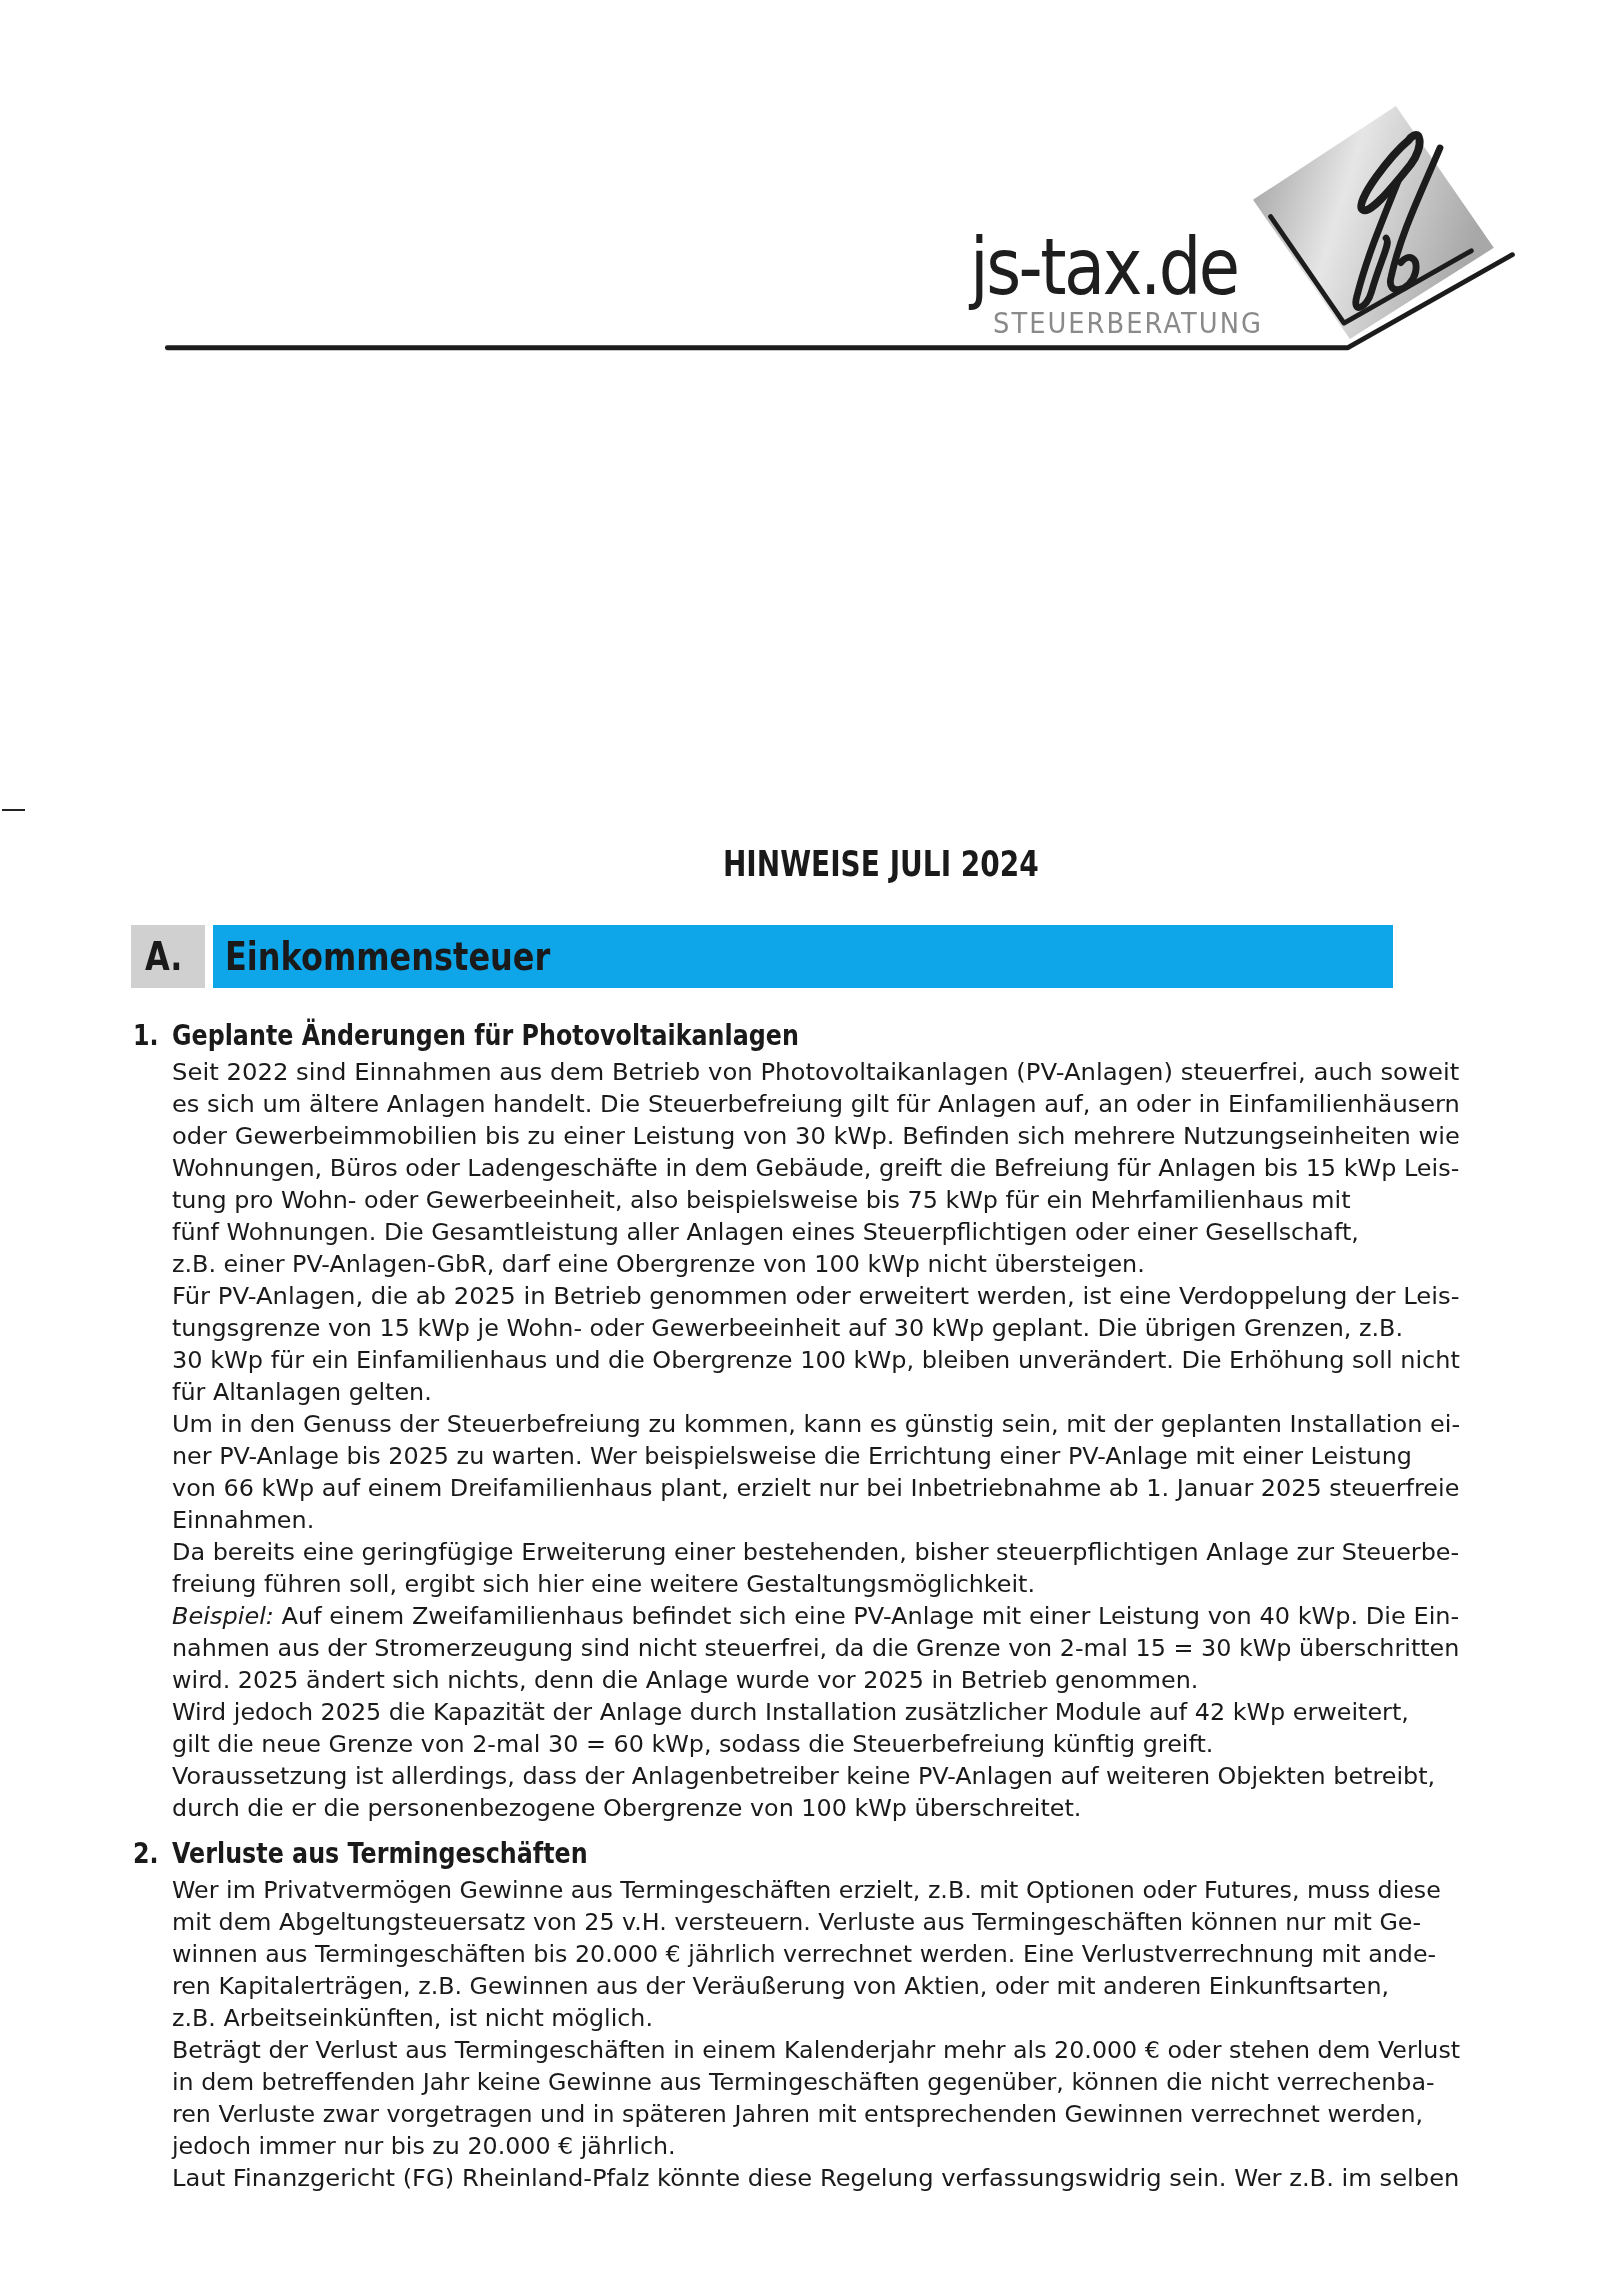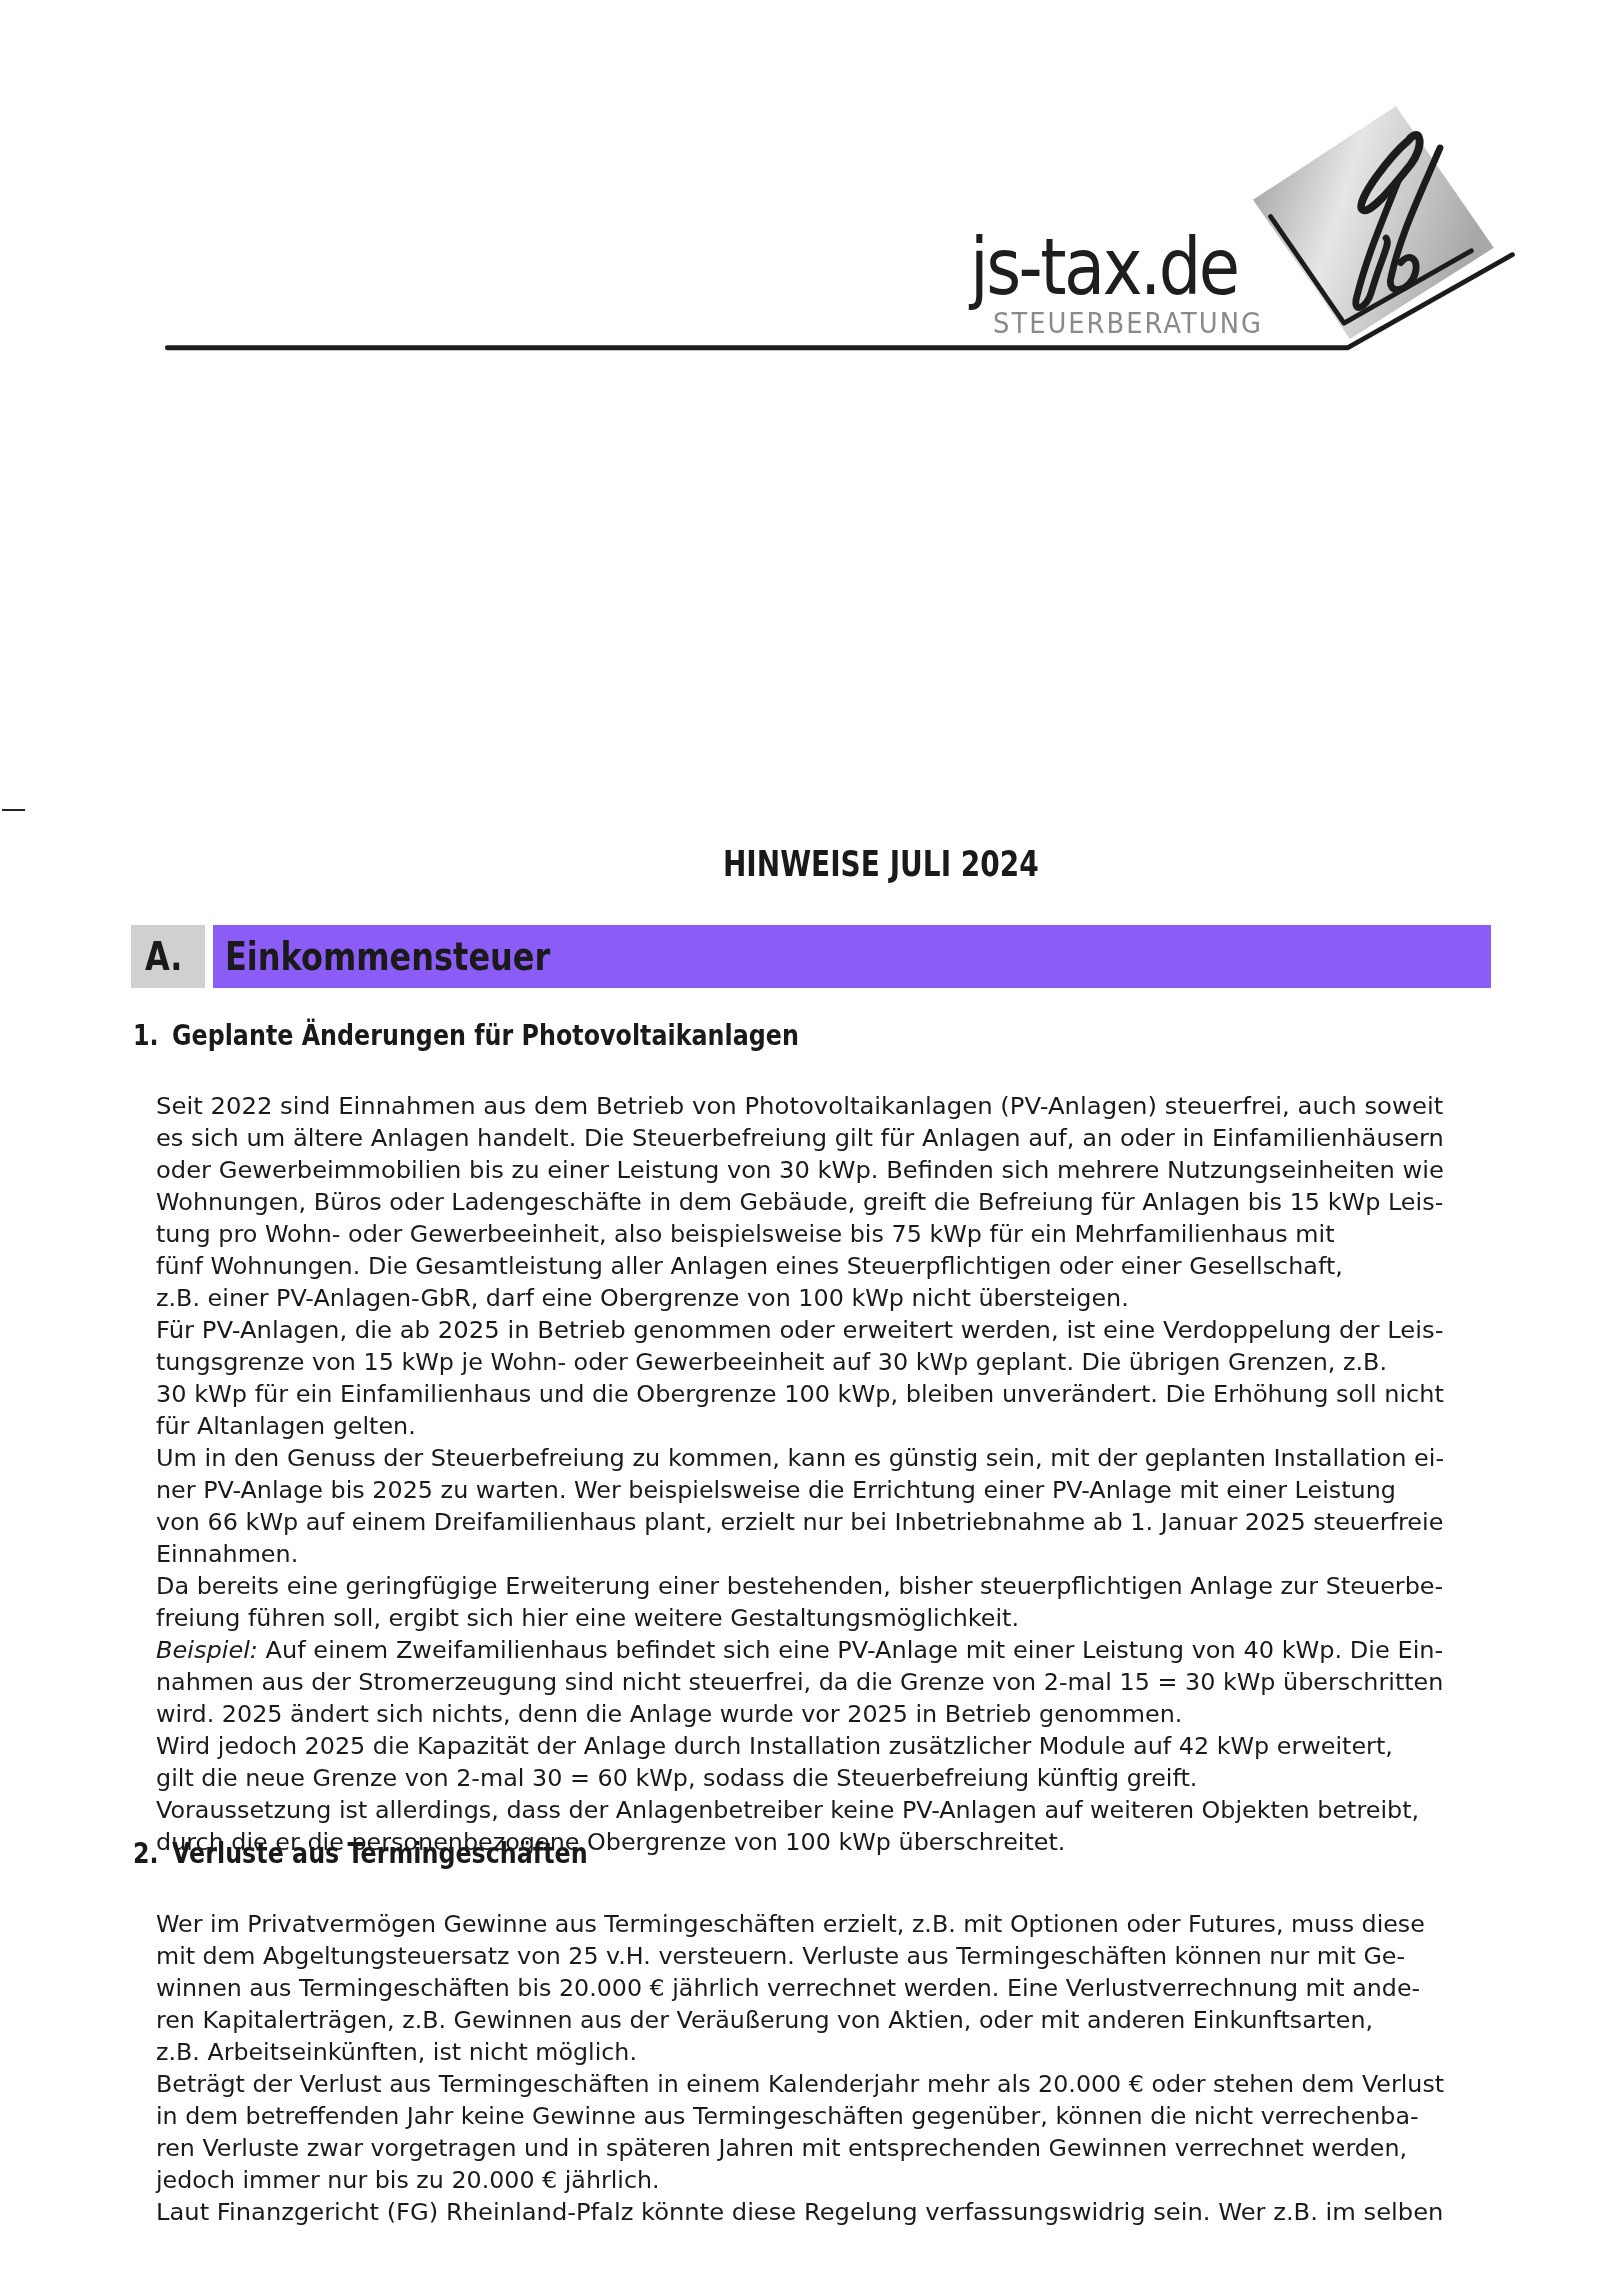--- a/index.html
+++ b/index.html
@@ -8,28 +8,28 @@
   #fold-mark { left:2px; top:809px; width:22.5px; height:2px; background:#222; }
   
   #logo { left:0; top:8px; width:1621px; height:372px; }
   #logo-text { left:970px; top:210px; font-family:"DejaVu Sans", sans-serif; font-size:78px; line-height:98px; color:#1e1e1e; letter-spacing:-2.9px; transform-origin:left top; transform:scaleX(0.86); white-space:nowrap; }
   #logo-sub { left:993px; top:299px; font-family:"DejaVu Sans", sans-serif; font-size:28px; line-height:33px; color:#8a8a8a; letter-spacing:2.2px; white-space:nowrap; transform-origin:left top; transform:scaleX(0.92); }
   
   #doc-title { left:0; width:1621px; top:843px; text-align:center; font-family:"DejaVu Sans", sans-serif; font-weight:bold; font-size:35px; line-height:43px; }
   #doc-title span { display:inline-block; transform:scaleX(0.8); transform-origin:center; padding-left:176px; }
   
   #section-letter-box { left:131px; top:925px; width:74px; height:63px; background:#d0d0d0; }
-  #section-title-box { left:213px; top:925px; width:1278px; height:63px; background:#8b5cf6; }
+  #section-title-box { left:213px; top:925px; width:1180px; height:63px; background:#0ea5e9; }
   .section-text { font-family:"DejaVu Sans", sans-serif; font-weight:bold; font-size:39px; line-height:63px; color:#1a1a1a; white-space:nowrap; transform-origin:left center; transform:scaleX(0.82); position:absolute; top:0; }
   #section-letter { left:13.7px; }
   #section-title { left:11.8px; }
   
   .item-num { position:absolute; left:133px; font-family:"DejaVu Sans", sans-serif; font-weight:bold; font-size:28px; line-height:33px; white-space:nowrap; transform-origin:left top; transform:scaleX(0.85); }
   .item-title { position:absolute; left:172px; font-family:"DejaVu Sans", sans-serif; font-weight:bold; font-size:28px; line-height:33px; white-space:nowrap; transform-origin:left top; transform:scaleX(0.85); }
-  .body-block { position:absolute; left:156px; width:1289px;margin-top:34px; }
+  .body-block { position:absolute; left:172px; width:1289px; }
   .line { display:block; height:32px; line-height:32px; font-family:"DejaVu Sans", sans-serif; font-size:23.5px; white-space:nowrap; transform-origin:left top; }
   .line .em { font-style:italic; }
 </style>
 </head>
 <body>
 
 <div id="fold-mark" class="abs"></div>
 
 <div id="logo" class="abs">
   <svg width="1621" height="372" class="abs" style="left:0;top:0" viewBox="0 0 1654 380">

